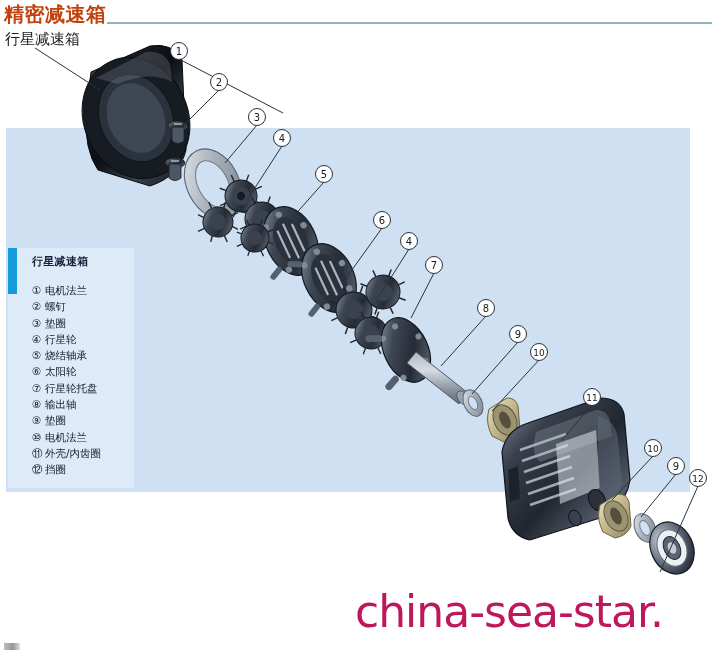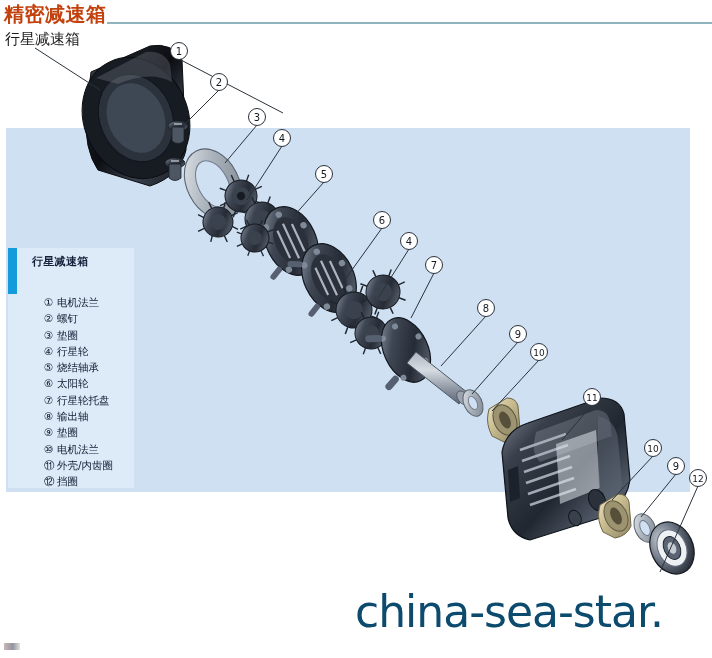--- a/index.html
+++ b/index.html
@@ -33,32 +33,32 @@
     background:rgba(223,235,247,.88);
   }
   #legend-bar{
     position:absolute;left:0;top:0;width:9px;height:46px;background:#159ada;
   }
   #legend-title{
     position:absolute;left:24px;top:6px;font-size:11px;font-weight:bold;
     color:#14203a;letter-spacing:.3px;white-space:nowrap;
   }
   #legend-list{
-    position:absolute;left:24px;top:34px;margin:12px;padding:0;list-style:none;
+    position:absolute;left:24px;top:34px;margin:0;padding:0;list-style:none;
   }
   #legend-list li{
     font-size:10.5px;line-height:16.3px;color:#0d1d33;white-space:nowrap;
   }
   .lnum{display:inline-block;min-width:13px;}
   
   #diagram{position:absolute;left:0;top:0;width:712px;height:658px;}
   
   #watermark{
     position:absolute;left:355px;top:586px;
-    font-size:44px;letter-spacing:-1px;color:#0c4a6e;
+    font-size:44px;letter-spacing:-1px;color:#be185d;
     font-family:"DejaVu Sans","Liberation Sans",sans-serif;
     white-space:nowrap;line-height:52px;
   }
   #corner-mark{
     position:absolute;left:4px;top:643px;width:16px;height:7px;
     background:linear-gradient(90deg,#b9a0a0 0%,#6e7180 55%,#d8d8d8 100%);
     opacity:.75;
   }
 </style>
 </head>

